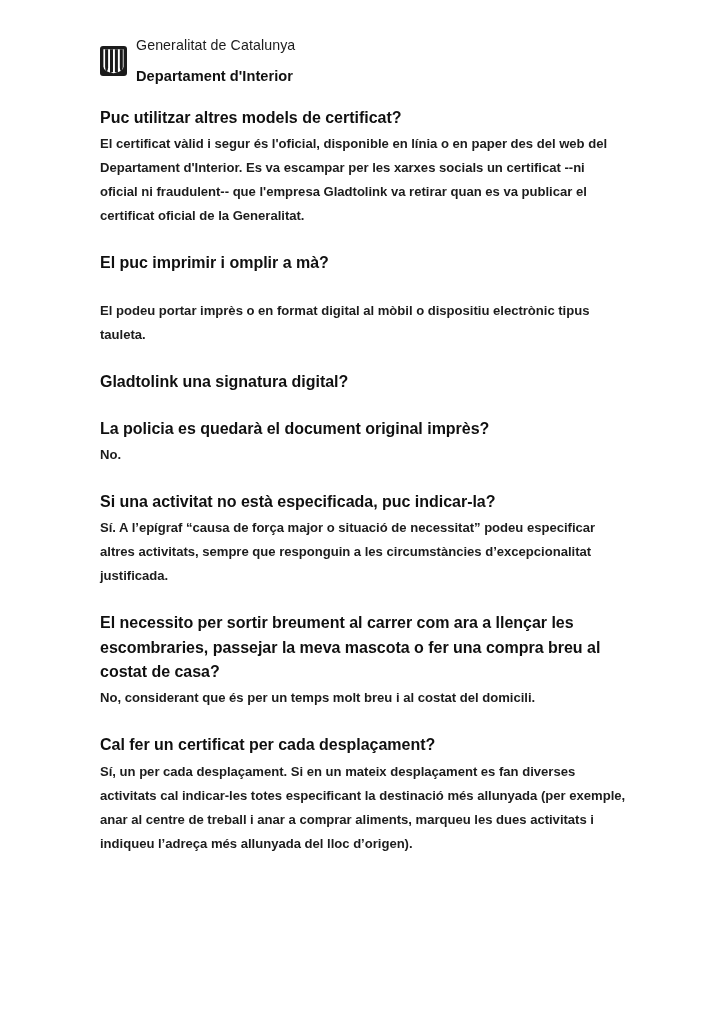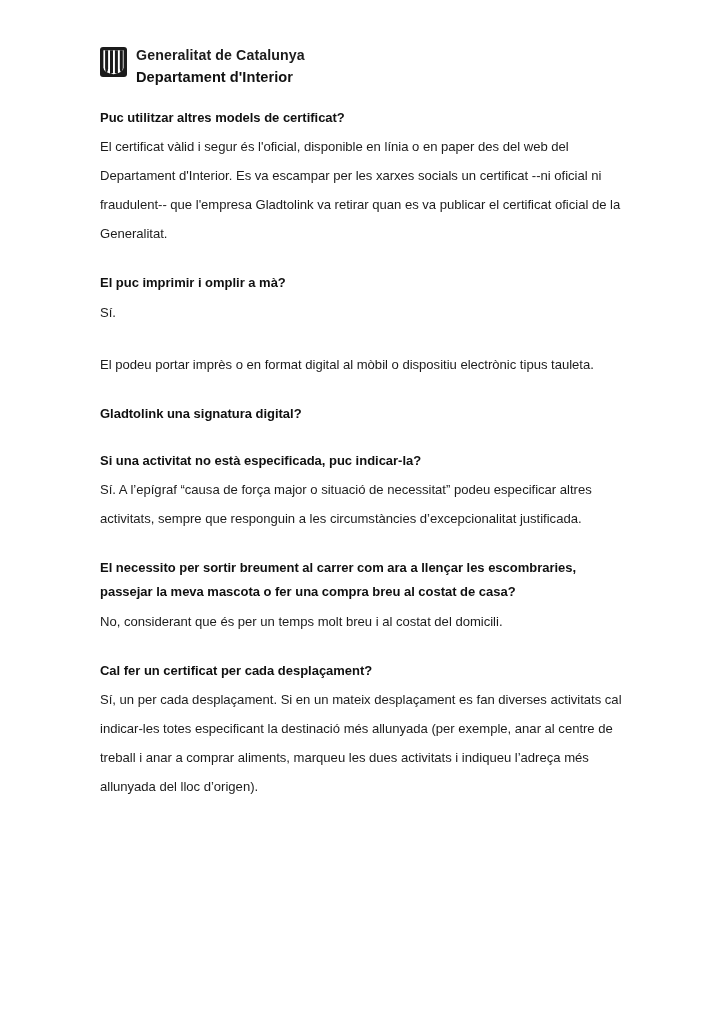--- a/index.html
+++ b/index.html
@@ -42,64 +42,63 @@
   }
 
   .brand-lines {
     display: flex;
     flex-direction: column;
     justify-content: center;
     line-height: 1.06;
   }
   .brand-top {
     font-size: 14.2px;
-    font-weight: 700;
+    font-weight: 400;
     color: #1c1c1c;
     letter-spacing: 0.1px;
     white-space: nowrap;
-    margin-top: 10px;
   }
   .brand-bottom {
     font-size: 14.6px;
     font-weight: 700;
     color: #111111;
     letter-spacing: 0.05px;
     white-space: nowrap;
-    margin-top: 7px;
+    margin-top: 16px;
   }
 
   
   .content {
     position: absolute;
     left: 100px;
     top: 106px;
     width: 526px;
   }
 
   .qa-block {
     margin: 0 0 23px 0;
   }
   .qa-block:last-child {
     margin-bottom: 16px;
   }
 
   .question {
     margin: 0 0 2px 0;
-    font-size: 13px;
+    font-size: 16px;
     font-weight: 700;
     line-height: 24.3px;
     color: #101010;
     letter-spacing: -0.02px;
   }
 
   .answer {
     margin: 0;
     font-size: 13.1px;
-    font-weight: 400;
-    line-height: 29px;
+    font-weight: 700;
+    line-height: 24px;
     color: #1c1c1c;
     letter-spacing: -0.02px;
   }
 </style>
 </head>
 <body>
 
 <div class="page">
 
   <div class="letterhead">
@@ -123,31 +122,34 @@
 
   <main class="content">
 
     <section class="qa-block">
       <h2 class="question">Puc utilitzar altres models de certificat?</h2>
       <p class="answer">El certificat vàlid i segur és l'oficial, disponible en línia o en paper des del web del Departament d'Interior. Es va escampar per les xarxes socials un certificat --ni oficial ni fraudulent-- que l'empresa Gladtolink va retirar quan es va publicar el certificat oficial de la Generalitat.</p>
     </section>
 
     <section class="qa-block">
       <h2 class="question">El puc imprimir i omplir a mà?</h2>
-      <p class="answer">Sí.</p>
     </section>
 
     <section class="qa-block">
       <p class="answer">El podeu portar imprès o en format digital al mòbil o dispositiu electrònic tipus tauleta.</p>
     </section>
 
     <section class="qa-block">
       <h2 class="question">Gladtolink una signatura digital?</h2>
     </section>
 
+    <section class="qa-block">
+      <h2 class="question">La policia es quedarà el document original imprès?</h2>
+      <p class="answer">No.</p>
+    </section>
 
 
     <section class="qa-block">
       <h2 class="question">Si una activitat no està especificada, puc indicar-la?</h2>
       <p class="answer">Sí. A l’epígraf “causa de força major o situació de necessitat” podeu especificar altres activitats, sempre que responguin a les circumstàncies d’excepcionalitat justificada.</p>
     </section>
 
     <section class="qa-block">
       <h2 class="question">El necessito per sortir breument al carrer com ara a llençar les escombraries, passejar la meva mascota o fer una compra breu al costat de casa?</h2>
       <p class="answer">No, considerant que és per un temps molt breu i al costat del domicili.</p>

